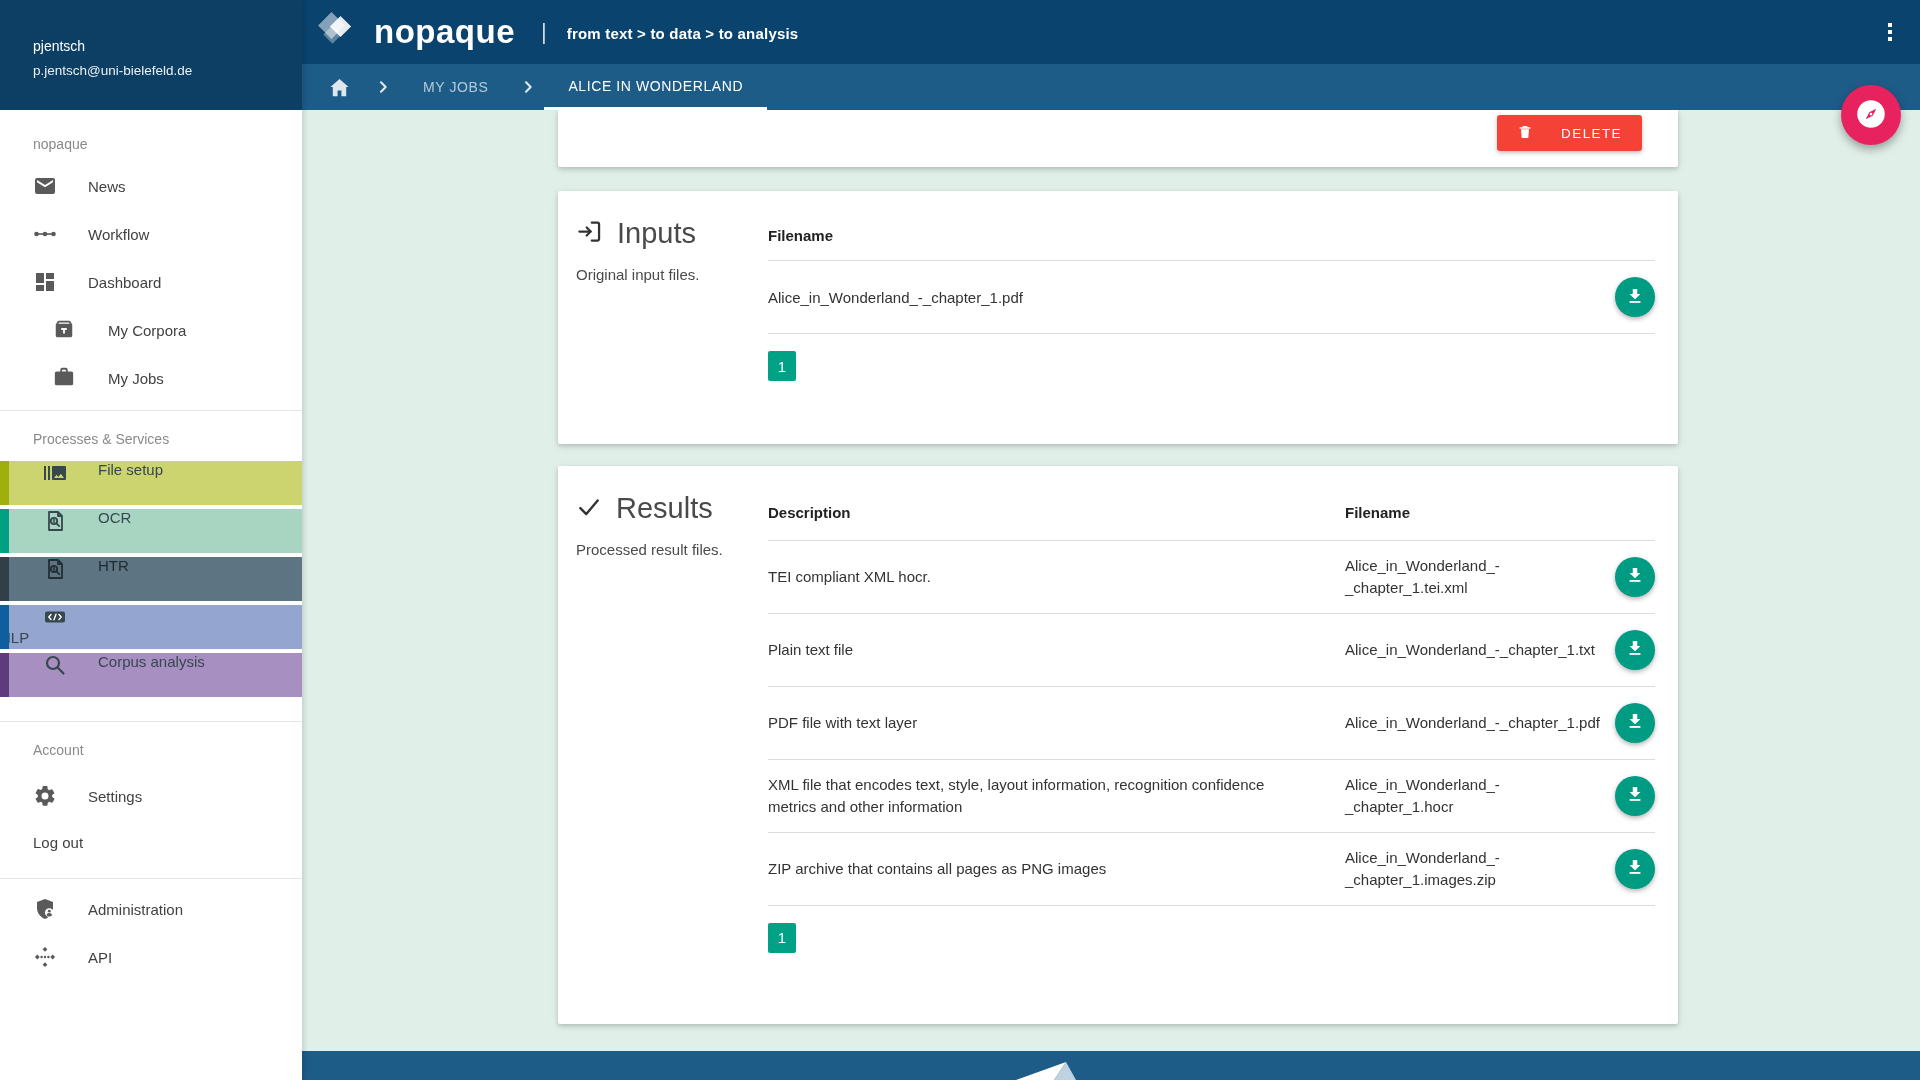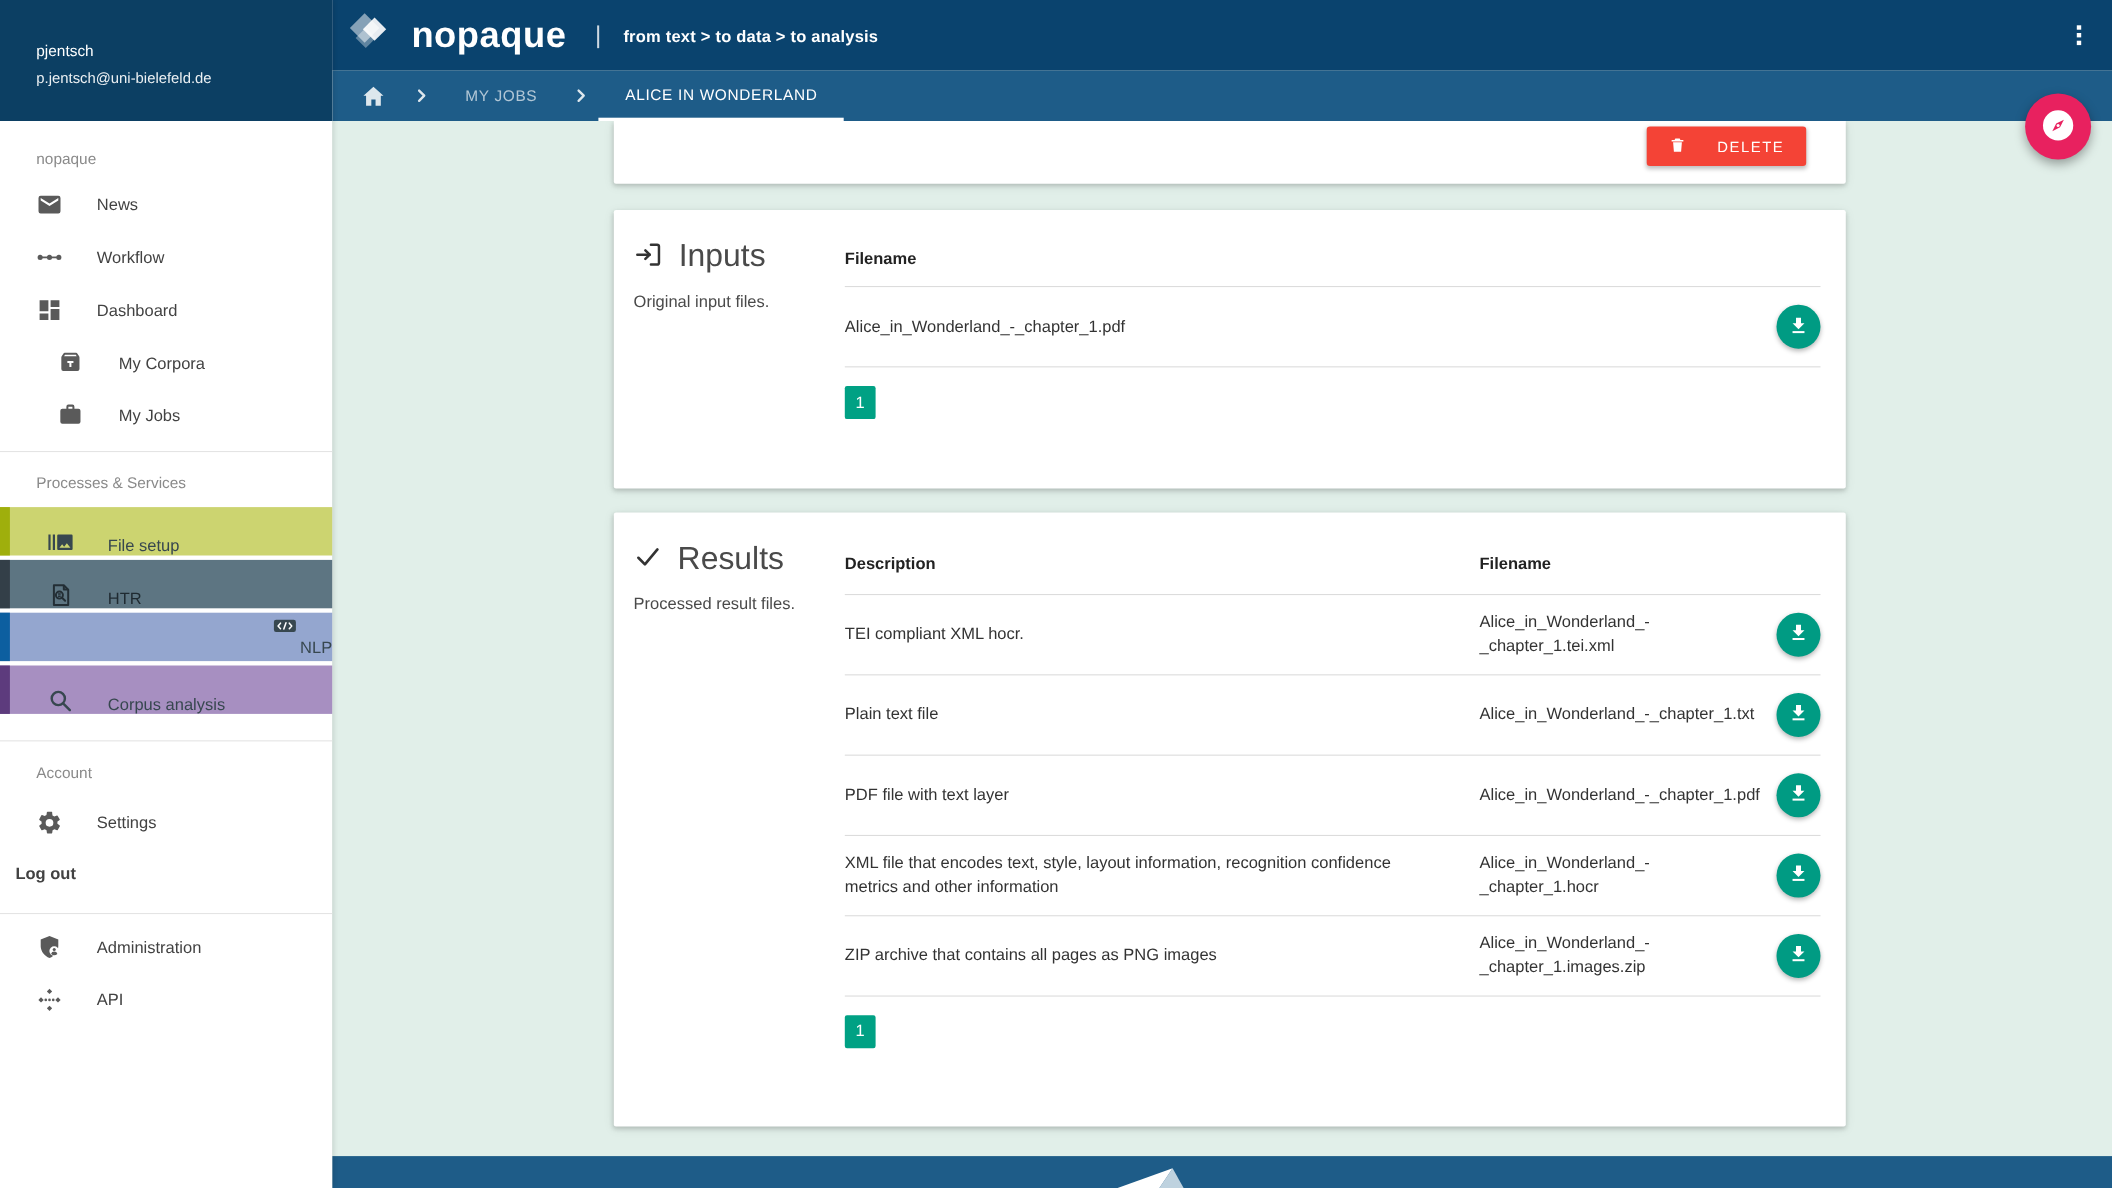--- a/index.html
+++ b/index.html
@@ -30,30 +30,30 @@
   .userblock{height:110px;background:#0c3f63;box-sizing:border-box;padding:38px 16px 0 33px;}
   .user-name{color:#fff;font-size:14px;margin-bottom:9px;}
   .user-email{color:rgba(255,255,255,.92);font-size:13.5px;}
   .sec-label{color:#8a8a8a;font-size:14px;padding:26px 0 10px 33px;}
   .sec-label.tight{padding-top:20px;padding-bottom:14px;}
   .nav-item{height:48px;display:flex;align-items:center;color:#424242;font-size:15px;cursor:pointer;}
   .nav-item .ico{width:24px;height:24px;margin:0 31px 0 33px;flex:0 0 24px;}
   .nav-item.indent .ico{margin-left:53px;}
   .side-divider{height:1px;background:#e4e4e4;margin:8px 0 0 0;}
   .side-divider.sp{margin-top:24px;}
-  .svc{height:44px;margin-bottom:4px;display:flex;align-items:flex-end;position:relative;
+  .svc{height:44px;margin-bottom:4px;display:flex;align-items:flex-start;position:relative;
        color:#37474f;font-size:15px;cursor:pointer;}
   .svc .accent{position:absolute;left:0;top:0;width:9px;height:100%;}
   .svc .ico{width:24px;height:24px;margin:0 31px 0 43px;flex:0 0 24px;}
   .svc-filesetup{background:#ccd470;} .svc-filesetup .accent{background:#9faf0c;}
   .svc-ocr{background:#a8d5c2;}      .svc-ocr .accent{background:#00a183;}
   .svc-htr{background:#5d7582;color:#1f2a31;} .svc-htr .accent{background:#333f48;}
   .svc-nlp{background:#94a6cf;flex-direction:column;}      .svc-nlp .accent{background:#0d5fa0;}
   .svc-corpus{background:#a78fc1;}   .svc-corpus .accent{background:#5d3b7d;}
-  .logout{height:44px;display:flex;align-items:center;padding-left:14px;color:#424242;font-size:15px;cursor:pointer;font-weight:bold;}
+  .logout{height:44px;display:flex;align-items:center;padding-left:33px;color:#424242;font-size:15px;cursor:pointer;}
 
   
   .card{position:absolute;left:558px;width:1120px;background:#fff;border-radius:2px;
         box-shadow:0 2px 4px rgba(0,0,0,.16),0 2px 10px rgba(0,0,0,.08);box-sizing:border-box;}
   .card-top{top:110px;height:57px;border-radius:0 0 2px 2px;}
   .delete-btn{position:absolute;right:36px;top:5px;height:36px;background:#f44336;color:#fff;border:none;
               border-radius:3px;display:flex;align-items:center;gap:28px;padding:0 20px;font-size:13.5px;
               font-family:"Liberation Sans",sans-serif;letter-spacing:1.4px;cursor:pointer;
               box-shadow:0 2px 4px rgba(0,0,0,.25);}
   .card-inputs{top:191px;height:253px;}
@@ -189,20 +189,33 @@
 
     <div class="svc svc-filesetup">
       <span class="accent"></span>
       <span class="ico">
         <svg width="24" height="24" viewBox="0 0 24 24" fill="#37474f">
             <path d="M1 5h2v14H1V5zm4 0h2v14H5V5zm17 0H10a1 1 0 0 0-1 1v12a1 1 0 0 0 1 1h12a1 1 0 0 0 1-1V6a1 1 0 0 0-1-1zM11 17l2.5-3.15L15.3 16l2.5-3.2L21 17H11z"></path>
           </svg>
       </span>
       <span>File setup</span>
     </div>
+    <div class="svc svc-ocr">
+      <span class="accent"></span>
+      <span class="ico">
+        <svg width="24" height="24" viewBox="0 0 24 24" fill="none" stroke="#37474f" stroke-width="1.8" stroke-linejoin="round">
+            <path d="M6 3h9l4 4v14H6z"></path>
+            <path d="M15 3v4h4"></path>
+            <circle cx="11" cy="12" r="3.2"></circle>
+            <path d="M9.8 11h2.4M9.8 13h2.4" stroke-width="1.3"></path>
+            <path d="M13.4 14.4l2.8 2.8" stroke-linecap="round"></path>
+          </svg>
+      </span>
+      <span>OCR</span>
+    </div>
     <div class="svc svc-htr">
       <span class="accent"></span>
       <span class="ico">
         <svg width="24" height="24" viewBox="0 0 24 24" fill="none" stroke="#232e35" stroke-width="1.8" stroke-linejoin="round">
             <path d="M6 3h9l4 4v14H6z"></path>
             <path d="M15 3v4h4"></path>
             <circle cx="11" cy="12" r="3.2"></circle>
             <path d="M9.8 11h2.4M9.8 13h2.4" stroke-width="1.3"></path>
             <path d="M13.4 14.4l2.8 2.8" stroke-linecap="round"></path>
           </svg>

